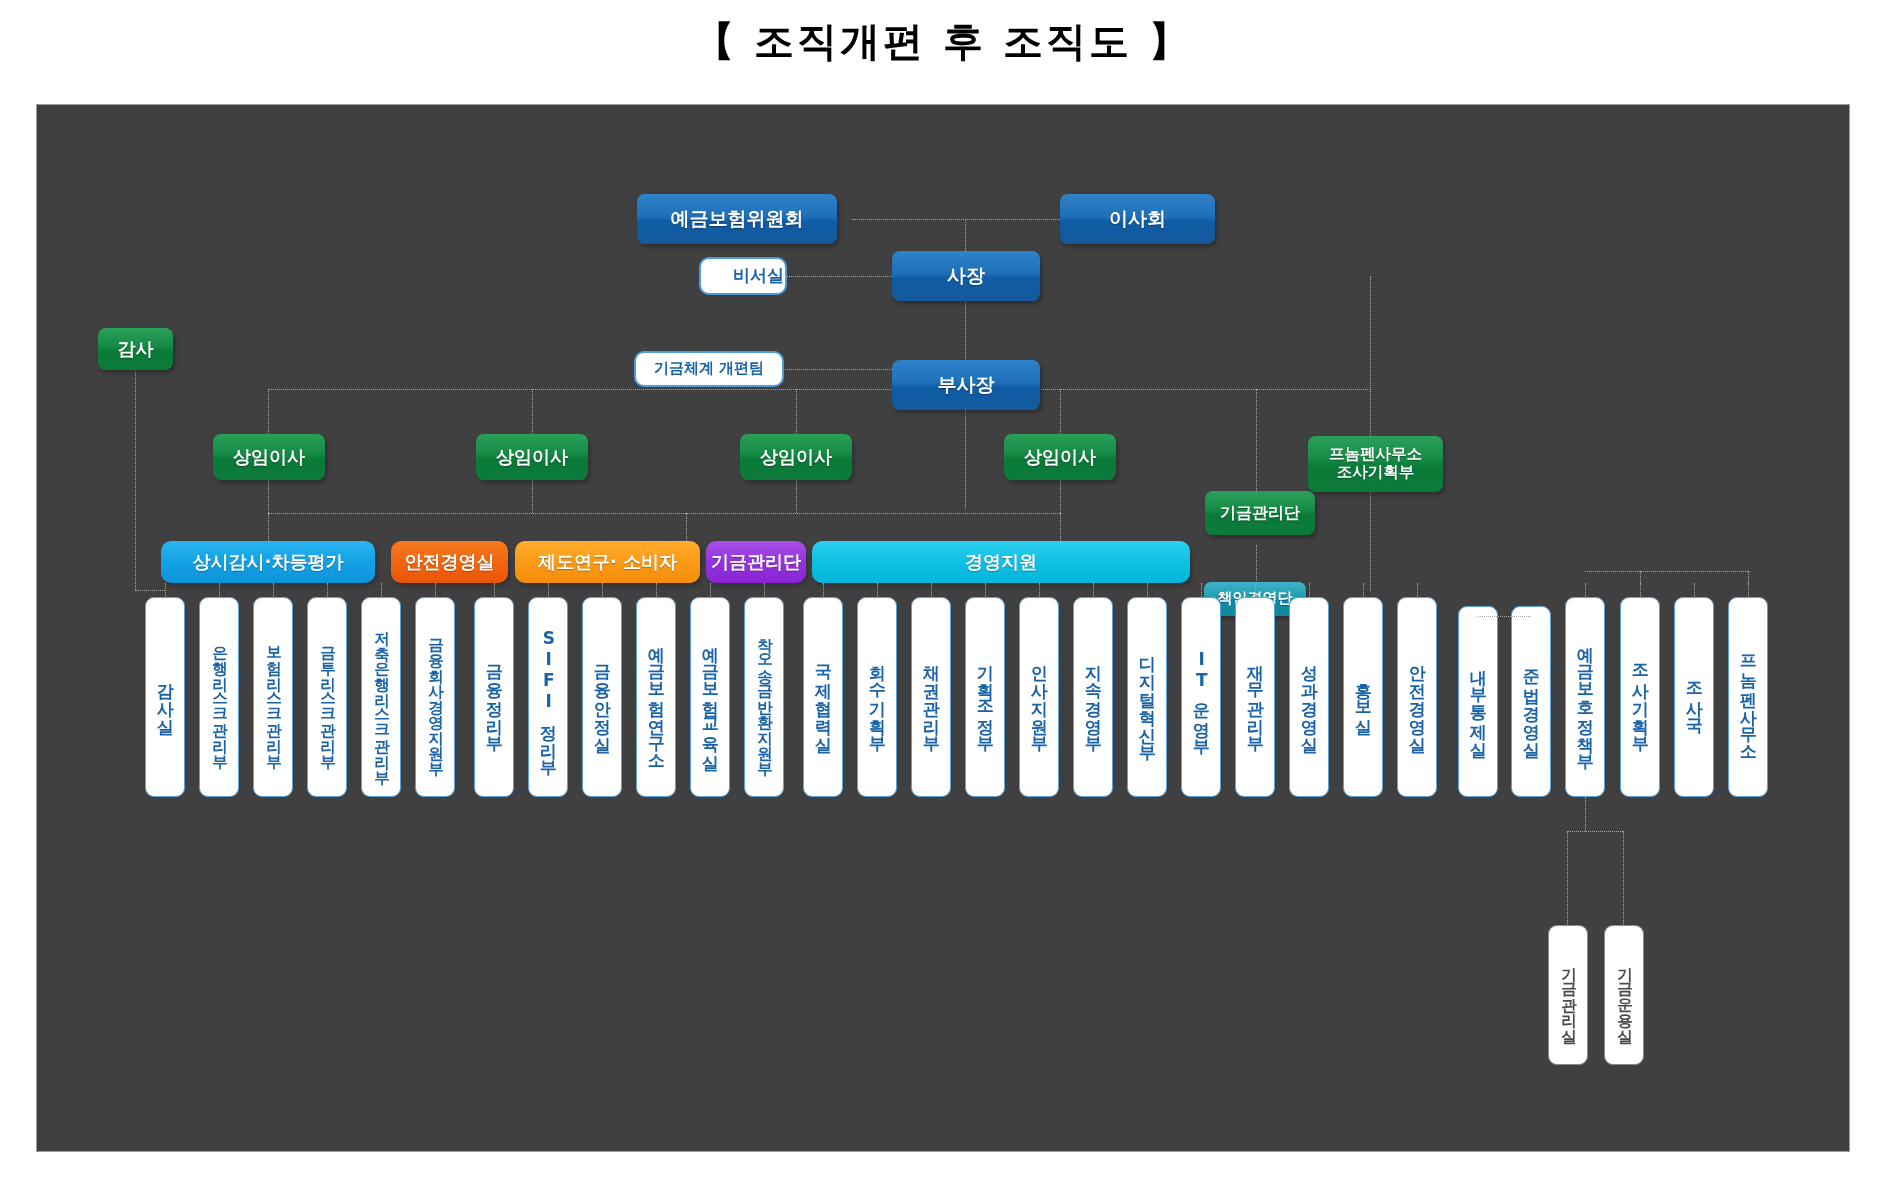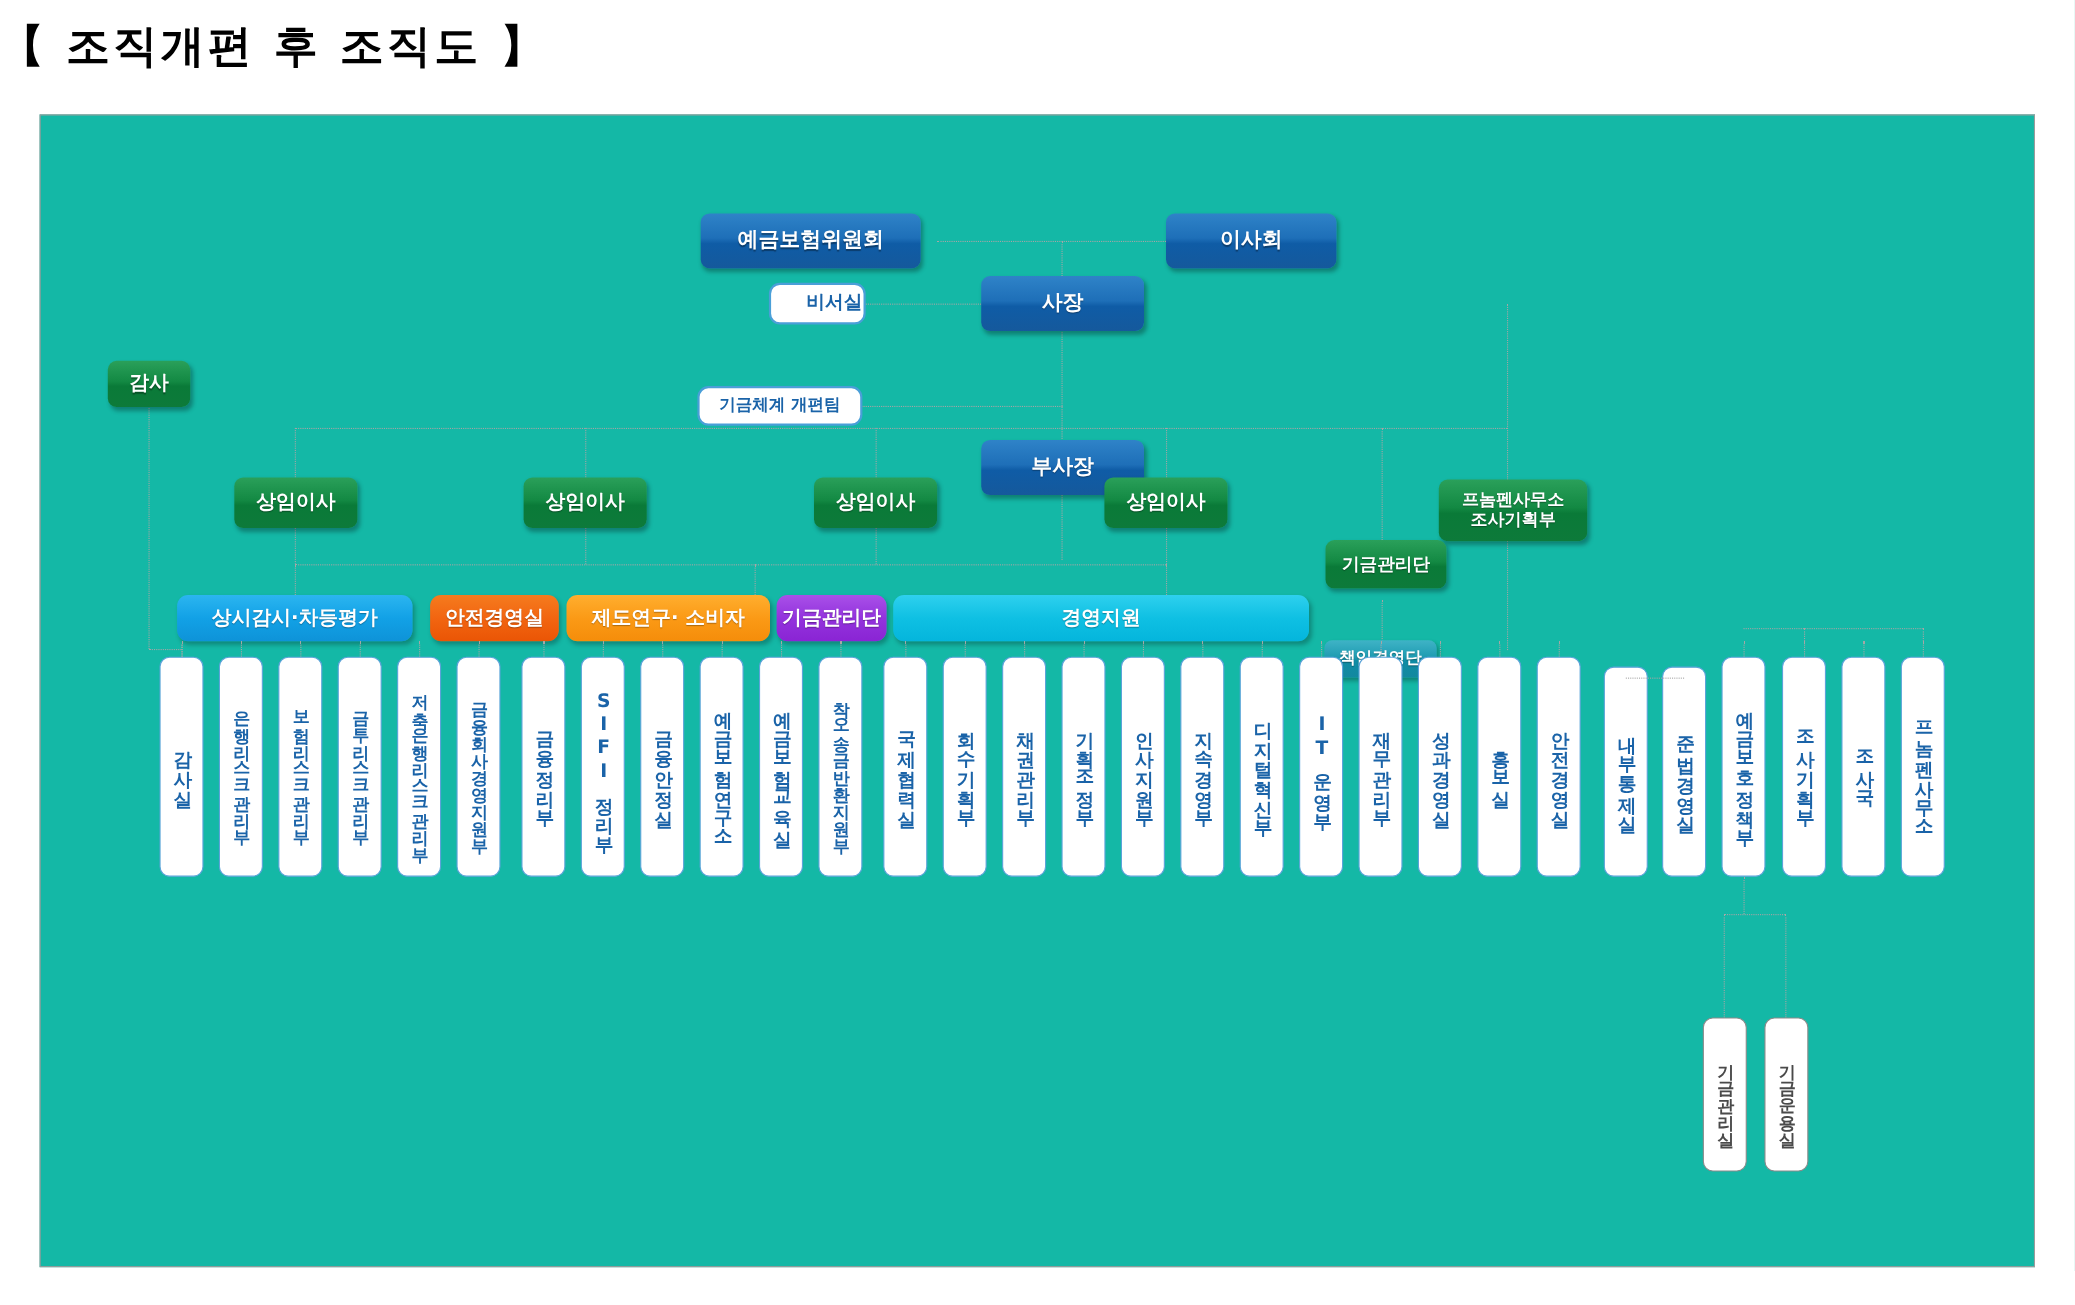--- a/index.html
+++ b/index.html
@@ -14,35 +14,35 @@
     height: 1186px;
     background: #ffffff;
     overflow: hidden;
   }
   
   #chart-title {
     position: absolute;
     left: 0;
     top: 14px;
     width: 1886px;
-    text-align: left;
+    text-align: center;
     font-size: 40px;
     font-weight: bold;
     letter-spacing: 3px;
     color: #000000;
   }
   
   #chart-frame {
     position: absolute;
     left: 36px;
     top: 104px;
     width: 1814px;
     height: 1048px;
     border: 1px solid #9b9b9b;
-    background: #14b8a6;
+    background: #404040;
     box-sizing: border-box;
   }
   
   .conn-v {
     position: absolute;
     width: 0;
     border-left: 1px dotted #a6a6a6;
   }
   .conn-h {
     position: absolute;
@@ -174,21 +174,21 @@
     <div class="conn-v" style="left:1219px; top:440px; height:46px;"></div>
 
     <div class="node blue3d" style="left:600px; top:89px; width:200px; height:50px;">예금보험위원회</div>
 
     <div class="node blue3d" style="left:1023px; top:89px; width:155px; height:50px;">이사회</div>
 
     <div class="node blue3d" style="left:855px; top:146px; width:148px; height:50px;">사장</div>
 
     <div class="node whiteblue" style="left:662px; top:152px; width:88px; height:38px; top:152px;padding-left:31px;">비서실</div>
 
-    <div class="node blue3d" style="left:855px; top:255px; width:148px; height:50px;margin-top:40px;">부사장</div>
+    <div class="node blue3d" style="left:855px; top:255px; width:148px; height:50px;">부사장</div>
 
     <div class="node whiteblue" style="left:597px; top:246px; width:150px; height:36px; font-size:15px;">기금체계 개편팀</div>
 
     <div class="node green3d" style="left:61px; top:223px; width:75px; height:42px;">감사</div>
 
     <div class="node green3d" style="left:176px; top:329px; width:112px; height:46px;">상임이사</div>
     <div class="node green3d" style="left:439px; top:329px; width:112px; height:46px;">상임이사</div>
     <div class="node green3d" style="left:703px; top:329px; width:112px; height:46px;">상임이사</div>
     <div class="node green3d" style="left:967px; top:329px; width:112px; height:46px;">상임이사</div>
 

